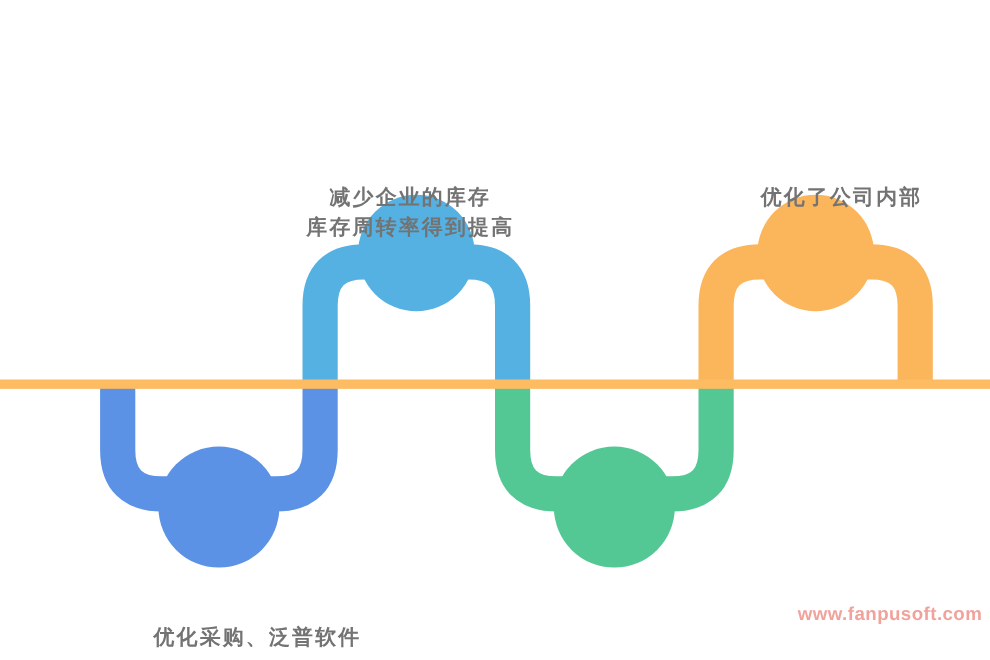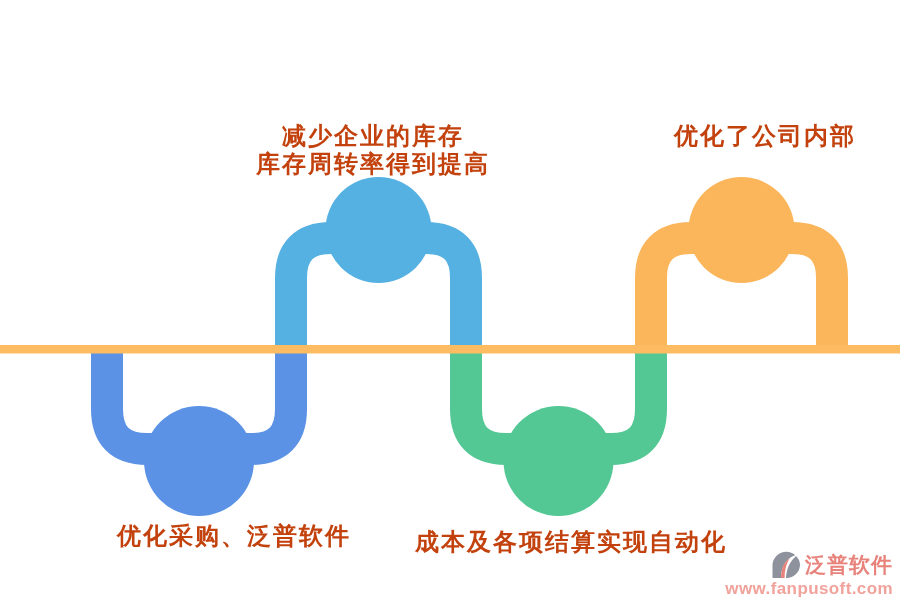--- a/index.html
+++ b/index.html
@@ -10,25 +10,26 @@
     background: #ffffff;
     overflow: hidden;
     font-family: "Liberation Sans", "DejaVu Sans", sans-serif;
   }
   .wave-svg { position: absolute; left: 0; top: 0; }
   .label {
     position: absolute;
     transform: translateX(-50%);
     text-align: center;
     font-weight: bold;
-    font-size: 24px;
+    font-size: 19px;
     line-height: 28px;
     letter-spacing: 2px;
-    color: #c2410c;
+    color: #737373;
     white-space: nowrap;
+    margin-top: 44px;
   }
   .label span { display: block; }
   .watermark {
     position: absolute;
     right: 7px;
     top: 550px;
     text-align: right;
   }
   .wm-row {
     display: flex;
@@ -78,29 +79,18 @@
   </div>
 
   <div class="label" style="left:765px; top:122px;">
     <span>优化了公司内部</span>
   </div>
 
   <div class="label" style="left:234px; top:522px;">
     <span>优化采购、泛普软件</span>
   </div>
 
-  <div class="label" style="left:571px; top:528px;">
-    <span>成本及各项结算实现自动化</span>
-  </div>
 
   <div class="watermark">
-    <div class="wm-row">
-      <svg width="32" height="30" viewBox="0 0 32 30">
-        <path d="M30 14.5 A13.5 13.5 0 0 1 16.5 28 L2.5 28 L2.5 14.5 A13.8 13.8 0 0 1 30 14.5 Z" fill="#8D929D"></path>
-        <path d="M11 28 C11 15 17.5 6.5 28 4.5 C20.5 10 16.5 18 16 28 Z" fill="#FFFFFF"></path>
-        <path d="M11 28 C11 19 14 12 19.5 8.5 C15.8 15 14.6 21 14.6 28 Z" fill="#E8837C"></path>
-      </svg>
-      <span class="wm-brand">泛普软件</span>
-    </div>
     <div class="wm-url">www.fanpusoft.com</div>
   </div>
 
 </div>
 
 </body></html>

